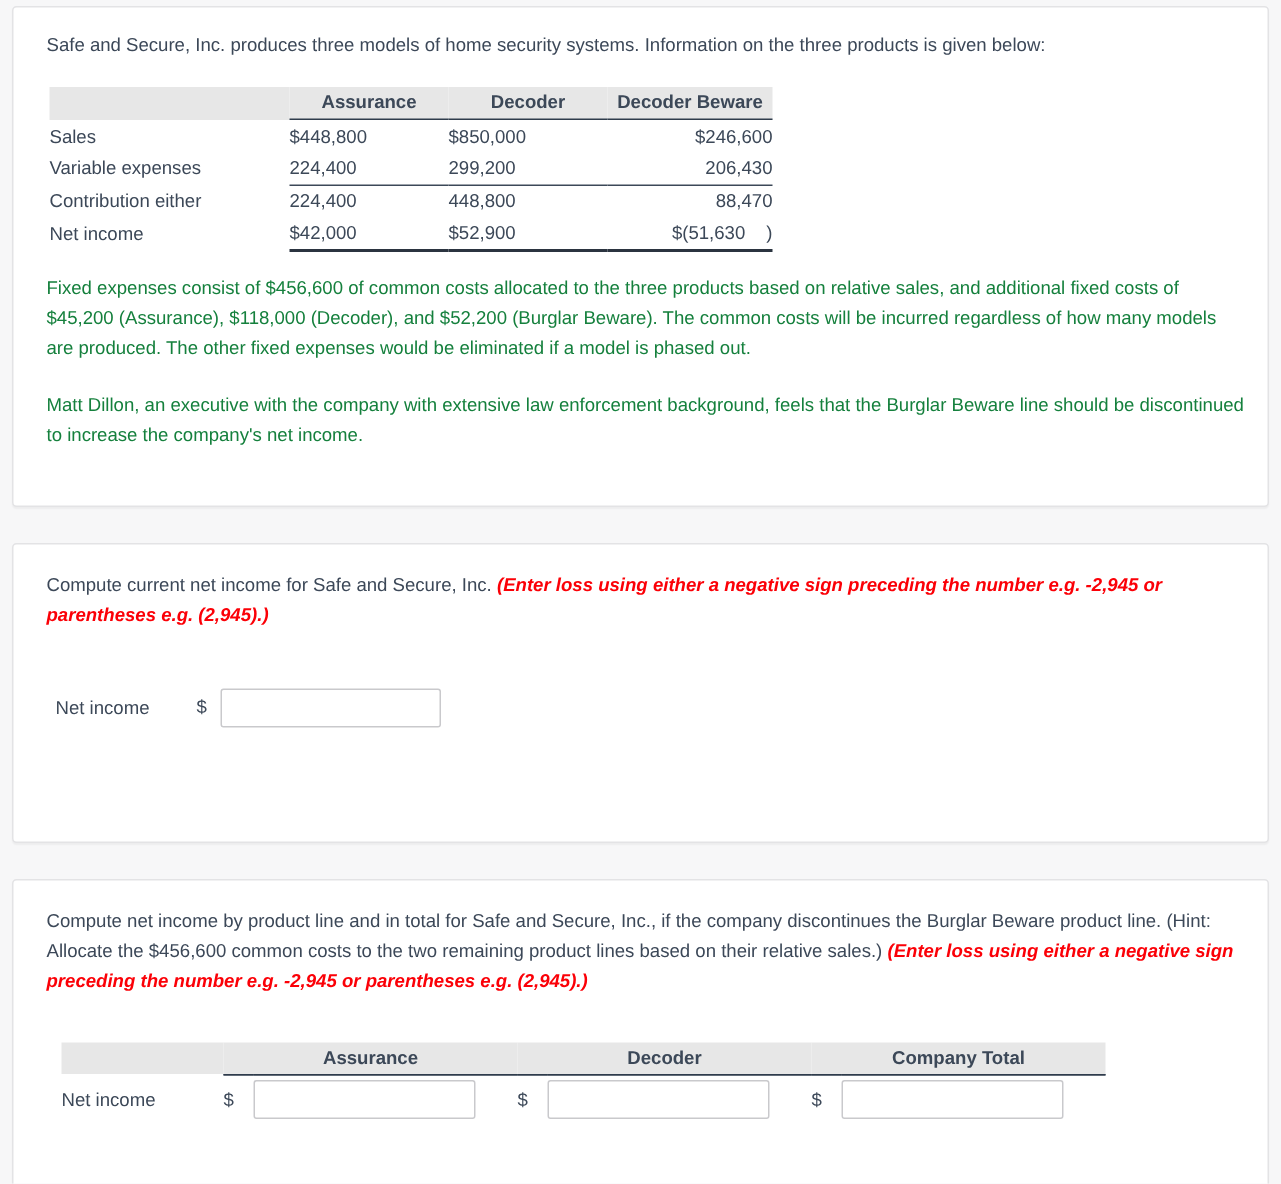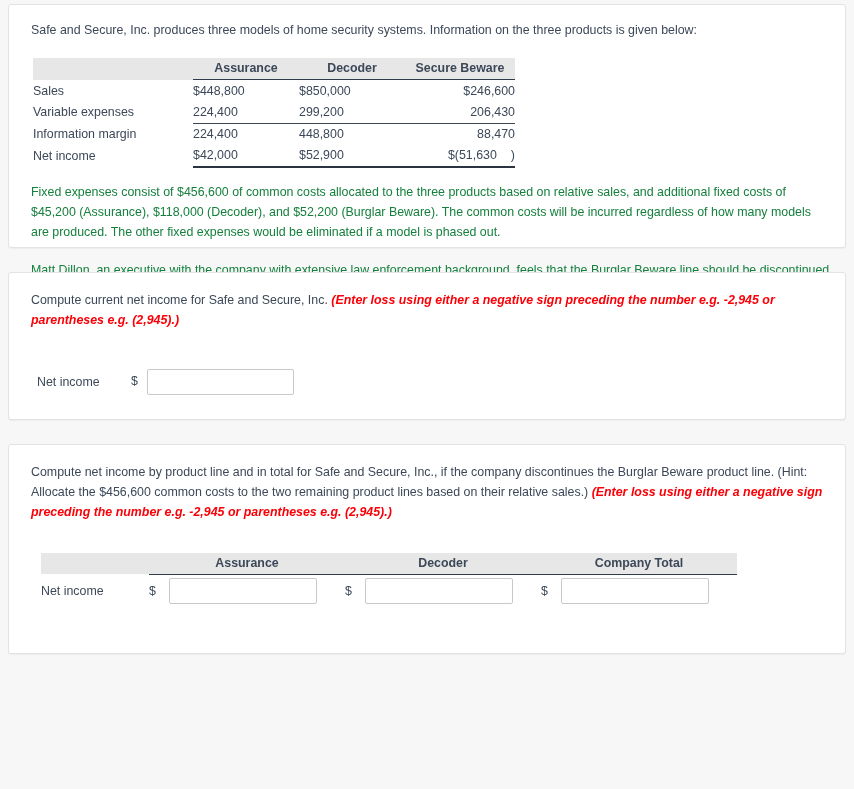--- a/index.html
+++ b/index.html
@@ -178,22 +178,22 @@
     border: 1px solid #c9c9cc;
     border-radius: 2px;
     background: #ffffff;
     font-family: "Liberation Sans", sans-serif;
     font-size: 12.4px;
     color: #3c4858;
     padding: 0 6px;
     outline: none;
   }
 
-  #card-1 { height: 244px; }
-  #card-2 { height: 148px; }
+  #card-1 { height: 334px; }
+  #card-2 { height: 200px; }
   #card-3 { height: 210px; }
 </style>
 </head>
 <body>
 
 <div class="page">
 
   <div class="card" id="card-1">
     <div class="card-inner">
 
@@ -205,41 +205,41 @@
             <col class="col-label">
             <col class="col-num">
             <col class="col-num">
             <col class="col-num-wide">
           </colgroup>
           <thead>
             <tr>
               <th class="hdr-blank"></th>
               <th class="hdr-val">Assurance</th>
               <th class="hdr-val">Decoder</th>
-              <th class="hdr-val">Secure Beware</th>
+              <th class="hdr-val">Decoder Beware</th>
             </tr>
           </thead>
           <tbody>
 
             <tr class="rowpad">
               <td class="rl">Sales</td>
               <td class="rv">$448,800</td>
               <td class="rv">$850,000</td>
               <td class="rv-wide">$246,600</td>
             </tr>
 
             <tr class="underline">
               <td class="rl">Variable expenses</td>
               <td class="rv">224,400</td>
               <td class="rv">299,200</td>
               <td class="rv-wide">206,430</td>
             </tr>
 
             <tr>
-              <td class="rl">Information margin</td>
+              <td class="rl">Contribution either</td>
               <td class="rv">224,400</td>
               <td class="rv">448,800</td>
               <td class="rv-wide">88,470</td>
             </tr>
 
 
             <tr class="dblunder">
               <td class="rl">Net income</td>
               <td class="rv">$42,000</td>
               <td class="rv">$52,900</td>

